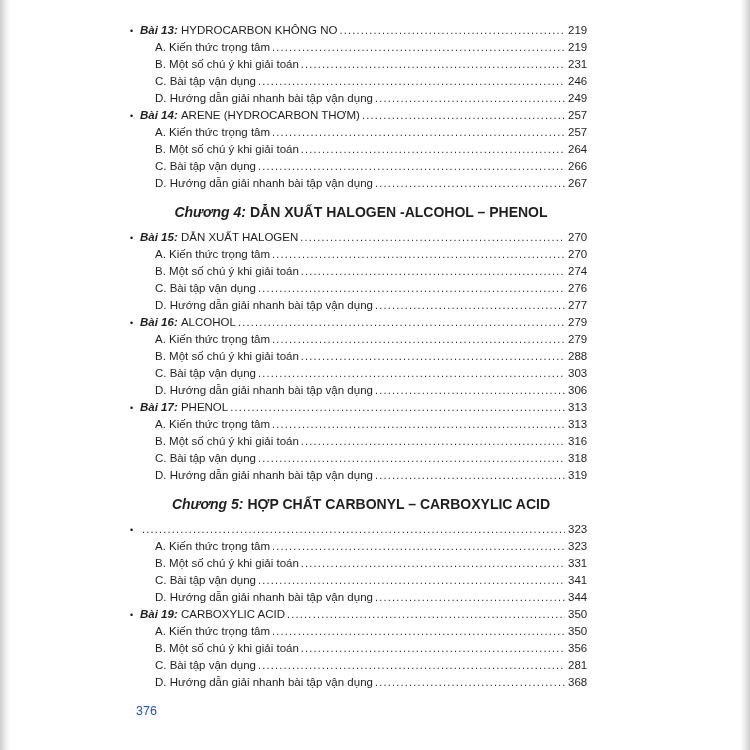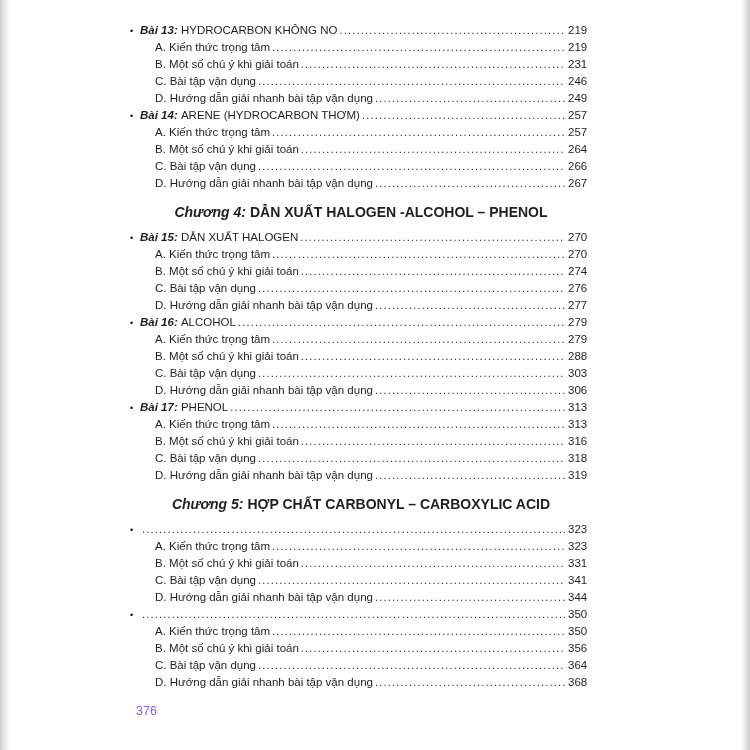--- a/index.html
+++ b/index.html
@@ -66,21 +66,21 @@
     font-size: 14px;
     line-height: 17px;
     margin: 12px 0 8px 0;
   }
   .chapter .ch-prefix { font-style: italic; margin-right: 4px; }
   .footer-page {
     position: absolute;
     left: 136px;
     top: 704px;
     font-size: 12.5px;
-    color: #8b5cf6;
+    color: #1d4ed8;
   }
 </style>
 </head>
 <body>
 
 <div class="page">
   <div class="edge left"></div>
   <div class="edge right"></div>
 
   <main class="toc">
@@ -236,37 +236,38 @@
         <span class="dots">............................................................................................................................................................................................................................................................................................................</span>
         <span class="pageno">341</span>
       </div>
       <div class="row sub">
         <span class="label">D. Hướng dẫn giải nhanh bài tập vận dụng</span>
         <span class="dots">............................................................................................................................................................................................................................................................................................................</span>
         <span class="pageno">344</span>
       </div>
       <div class="row lesson">
         <span class="bullet">•</span>
+        <span class="label"><span class="prefix">Bài 19: </span><span class="title">CARBOXYLIC ACID</span></span>
         <span class="dots">............................................................................................................................................................................................................................................................................................................</span>
         <span class="pageno">350</span>
       </div>
       <div class="row sub">
         <span class="label">A. Kiến thức trọng tâm</span>
         <span class="dots">............................................................................................................................................................................................................................................................................................................</span>
         <span class="pageno">350</span>
       </div>
       <div class="row sub">
         <span class="label">B. Một số chú ý khi giải toán</span>
         <span class="dots">............................................................................................................................................................................................................................................................................................................</span>
         <span class="pageno">356</span>
       </div>
       <div class="row sub">
         <span class="label">C. Bài tập vận dụng</span>
         <span class="dots">............................................................................................................................................................................................................................................................................................................</span>
-        <span class="pageno">364</span>
+        <span class="pageno">281</span>
       </div>
       <div class="row sub">
         <span class="label">D. Hướng dẫn giải nhanh bài tập vận dụng</span>
         <span class="dots">............................................................................................................................................................................................................................................................................................................</span>
         <span class="pageno">368</span>
       </div>
     </main>
 
   <div class="footer-page">376</div>
 </div>

